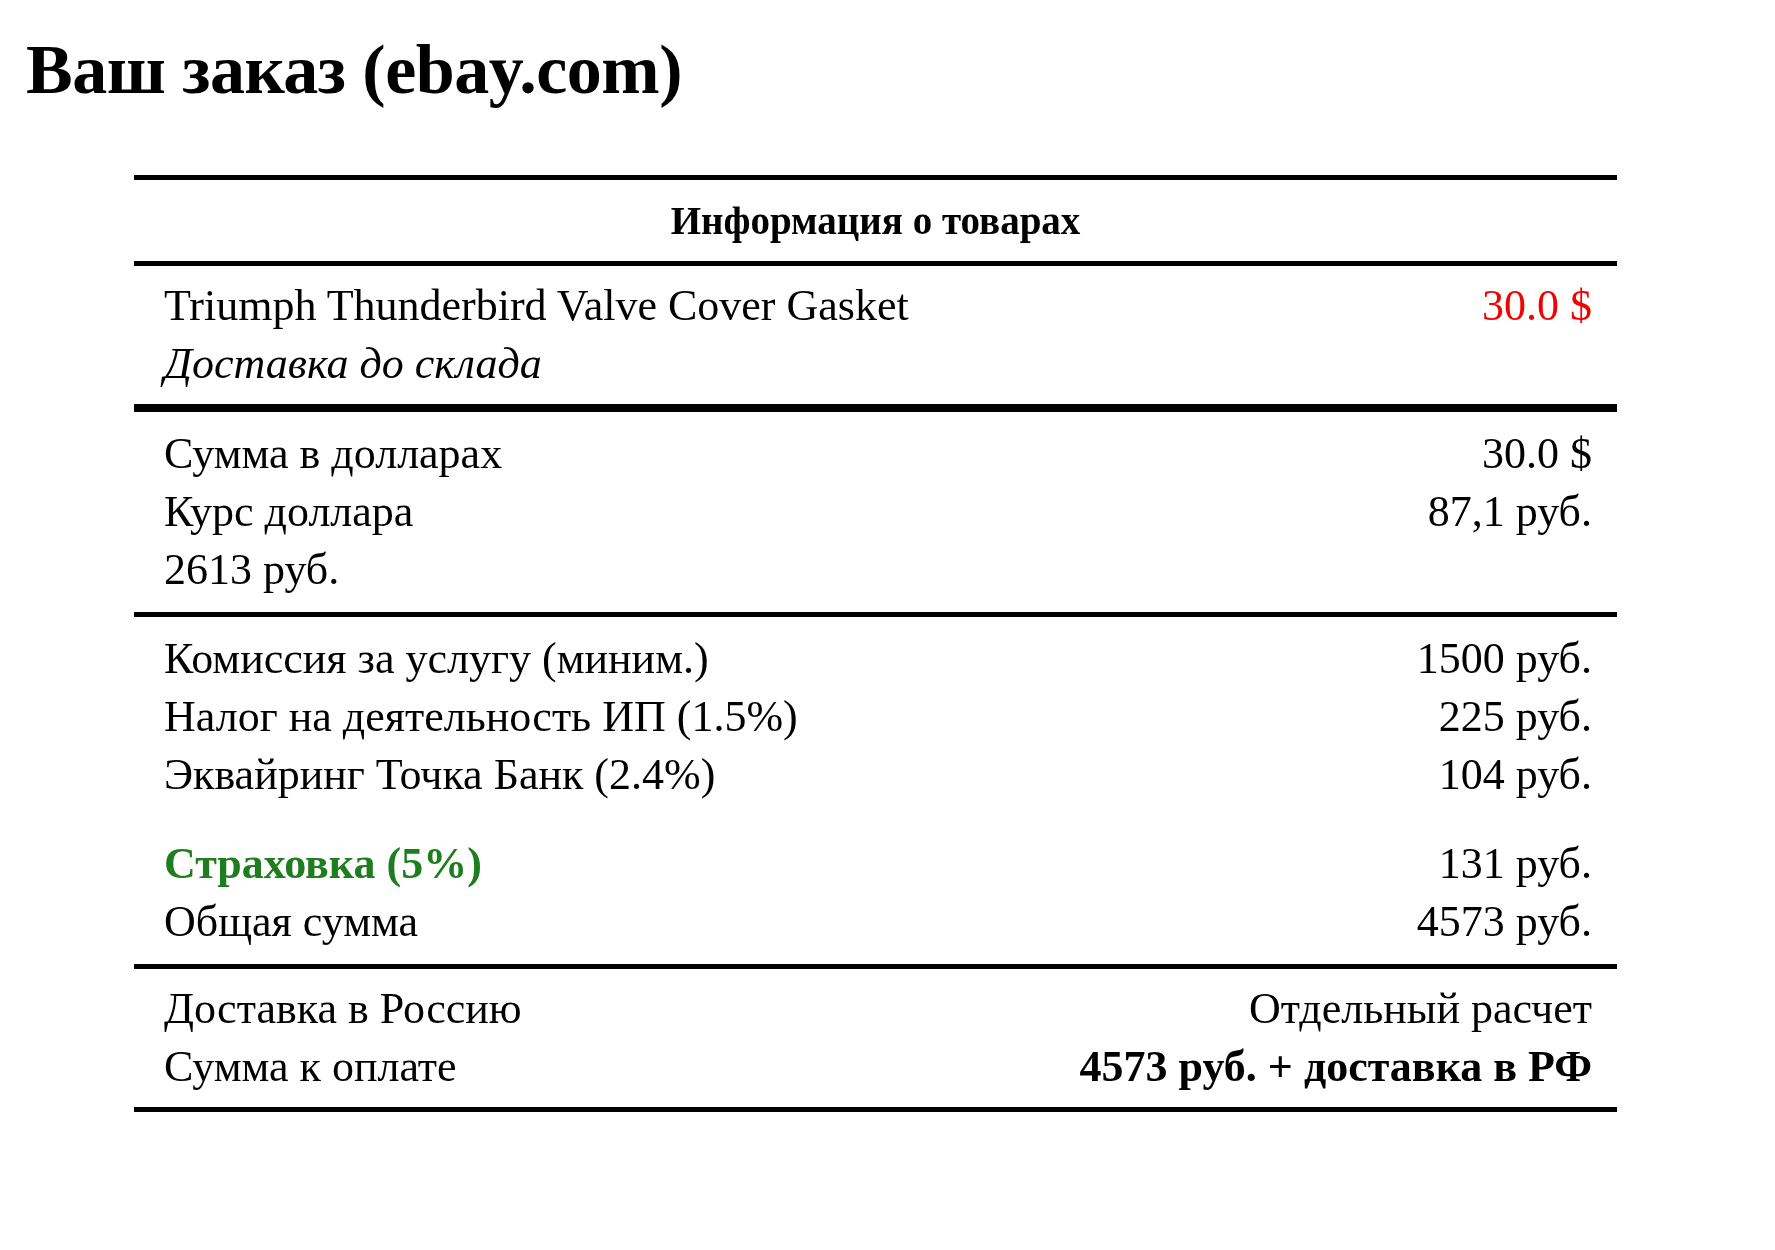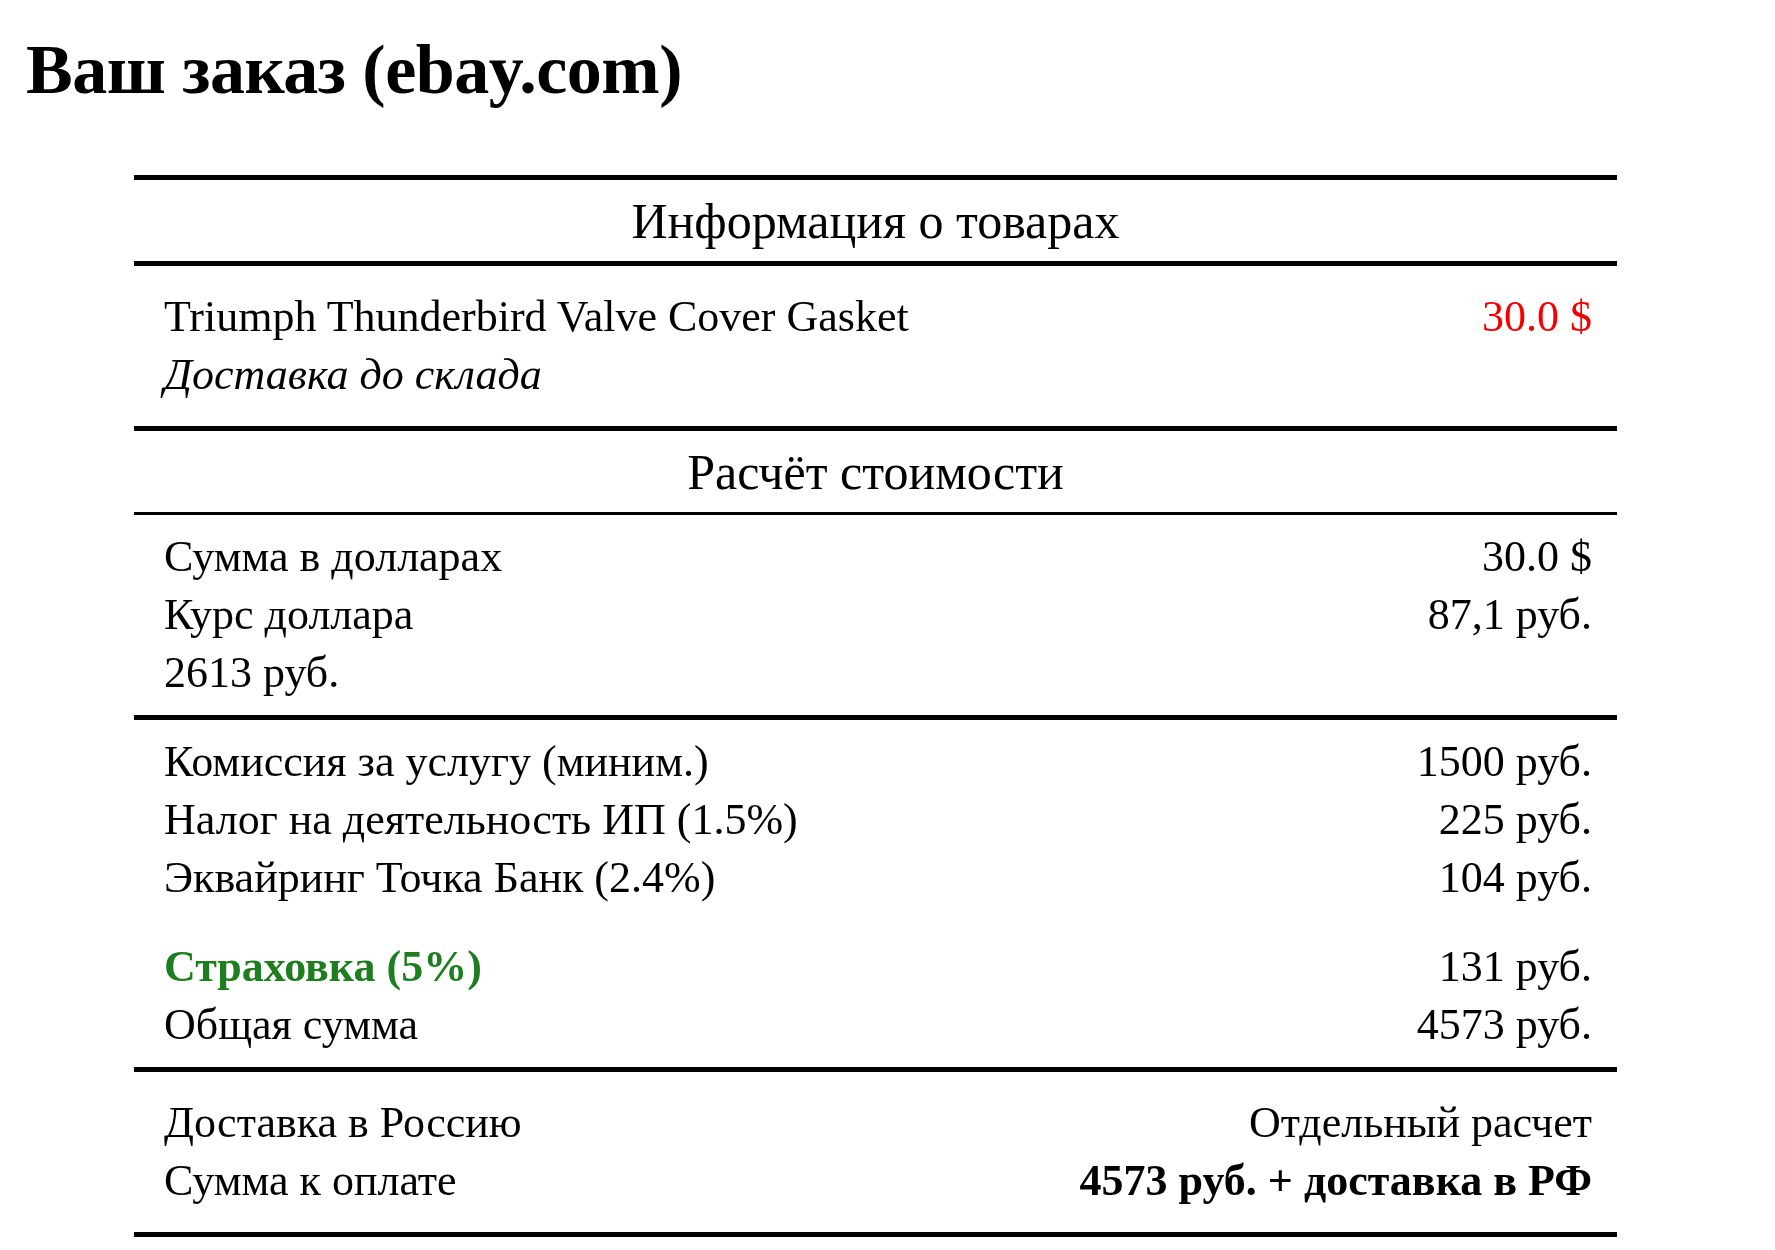--- a/index.html
+++ b/index.html
@@ -23,26 +23,26 @@
     width: 1483px;
   }
   .rule {
     width: 100%;
     background: var(--rule-black, #000000);
   }
   .rule.thick { height: 5px; }
   .rule.thin  { height: 3px; }
   .section-header {
     padding: 17px 0 16px 0;
-    font-size: 50px;
+    font-size: 39px;
     line-height: 48px;
-    font-weight: 400;
+    font-weight: 700;
     text-align: center;
   }
-  .row-group { padding: 22px 0; }
+  .row-group { padding: 11px 0; }
   .row-group.pad-lg { padding: 13px 0; }
   .row {
     display: flex;
     justify-content: space-between;
     align-items: baseline;
     padding: 0 25px 0 30px;
     font-size: 44px;
     line-height: 58px;
   }
   .row .label { text-align: left; white-space: nowrap; }
@@ -70,21 +70,20 @@
       <span class="label">Triumph Thunderbird Valve Cover Gasket</span>
       <span class="value value-red">30.0 $</span>
     </div>
     <div class="row">
       <span class="label italic">Доставка до склада</span>
     </div>
   </div>
 
   <div class="rule thick"></div>
 
-  <div class="section-header">Расчёт стоимости</div>
 
   <div class="rule thin"></div>
 
   <div class="row-group pad-lg">
     <div class="row">
       <span class="label">Сумма в долларах</span>
       <span class="value">30.0 $</span>
     </div>
     <div class="row">
       <span class="label">Курс доллара</span>

